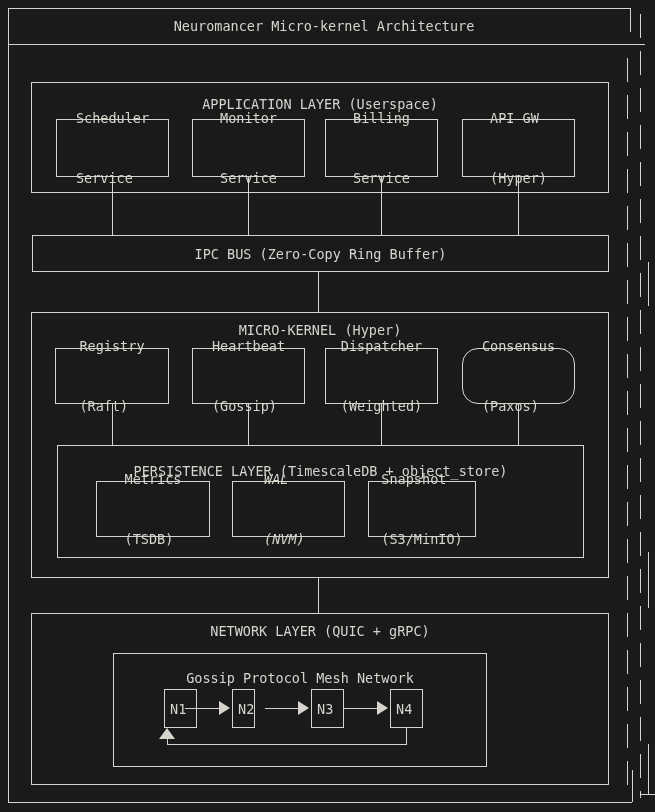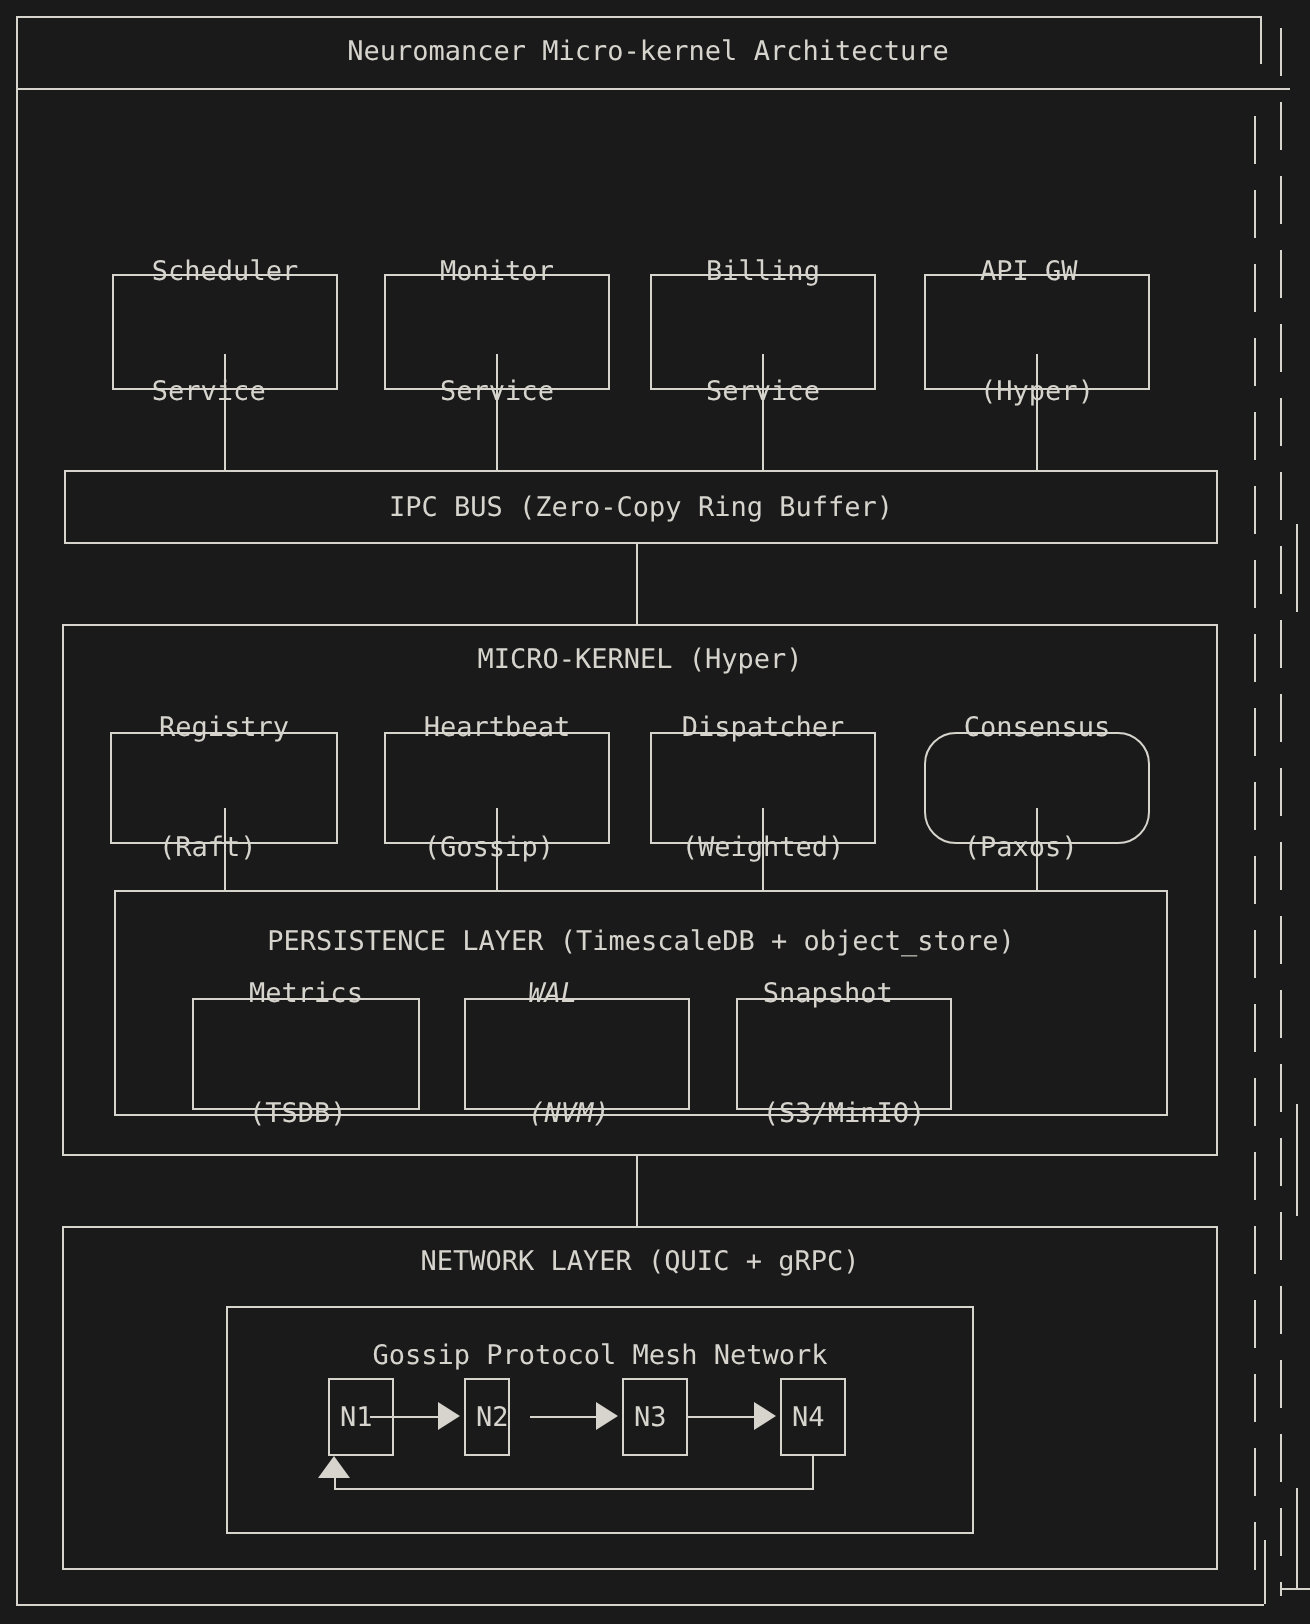--- a/index.html
+++ b/index.html
@@ -14,21 +14,21 @@
     font-size:13.5px;line-height:20px;color:var(--text);
     overflow:hidden;
   }
   .v{position:absolute;width:1px;background:var(--line);}
   .h{position:absolute;height:1px;background:var(--line);}
   .vdash{position:absolute;width:1px;
     background:repeating-linear-gradient(to bottom,var(--line) 0 24px,transparent 24px 37px);}
   .box{position:absolute;border:1px solid var(--line);box-sizing:border-box;background:var(--bg);}
   .layer-title{position:absolute;left:0;right:0;text-align:center;white-space:pre;}
   .cell{position:absolute;border:1px solid var(--line);box-sizing:border-box;
-    display:flex;align-items:center;justify-content:center;background:var(--bg);margin-top:18px;}
+    display:flex;align-items:center;justify-content:center;background:var(--bg);}
   .cell .lines{text-align:left;white-space:pre;}
   .node{position:absolute;border:1px solid var(--line);box-sizing:border-box;
     display:flex;align-items:center;padding-left:5px;background:var(--bg);white-space:pre;}
   .banner{position:absolute;display:flex;align-items:center;justify-content:center;
     white-space:pre;}
   .tri-r{position:absolute;width:0;height:0;
     border-top:7px solid transparent;border-bottom:7px solid transparent;
     border-left:11px solid var(--line);}
   .tri-u{position:absolute;width:0;height:0;
     border-left:8px solid transparent;border-right:8px solid transparent;
@@ -48,20 +48,23 @@
 
   <div class="vdash" style="left:627px;top:58px;height:730px;"></div>
   <div class="vdash" style="left:640px;top:14px;height:784px;"></div>
   <div class="v" style="left:648px;top:262px;height:44px;"></div>
   <div class="v" style="left:648px;top:552px;height:56px;"></div>
   <div class="v" style="left:648px;top:744px;height:50px;"></div>
   <div class="h" style="left:641px;top:794px;width:14px;"></div>
 
   <div class="banner" style="left:8px;top:16px;width:632px;height:20px;">Neuromancer Micro-kernel Architecture</div>
 
+  <div class="box" style="left:31px;top:82px;width:578px;height:111px;">
+    <div class="layer-title" style="top:11px;">APPLICATION LAYER (Userspace)</div>
+  </div>
   <div class="cell" style="left:56px;top:119px;width:113px;height:58px;">
     <div class="lines">
       <div>Scheduler</div>
       <div>Service</div>
     </div>
   </div>
   <div class="cell" style="left:192px;top:119px;width:113px;height:58px;">
     <div class="lines">
       <div>Monitor</div>
       <div>Service</div>

